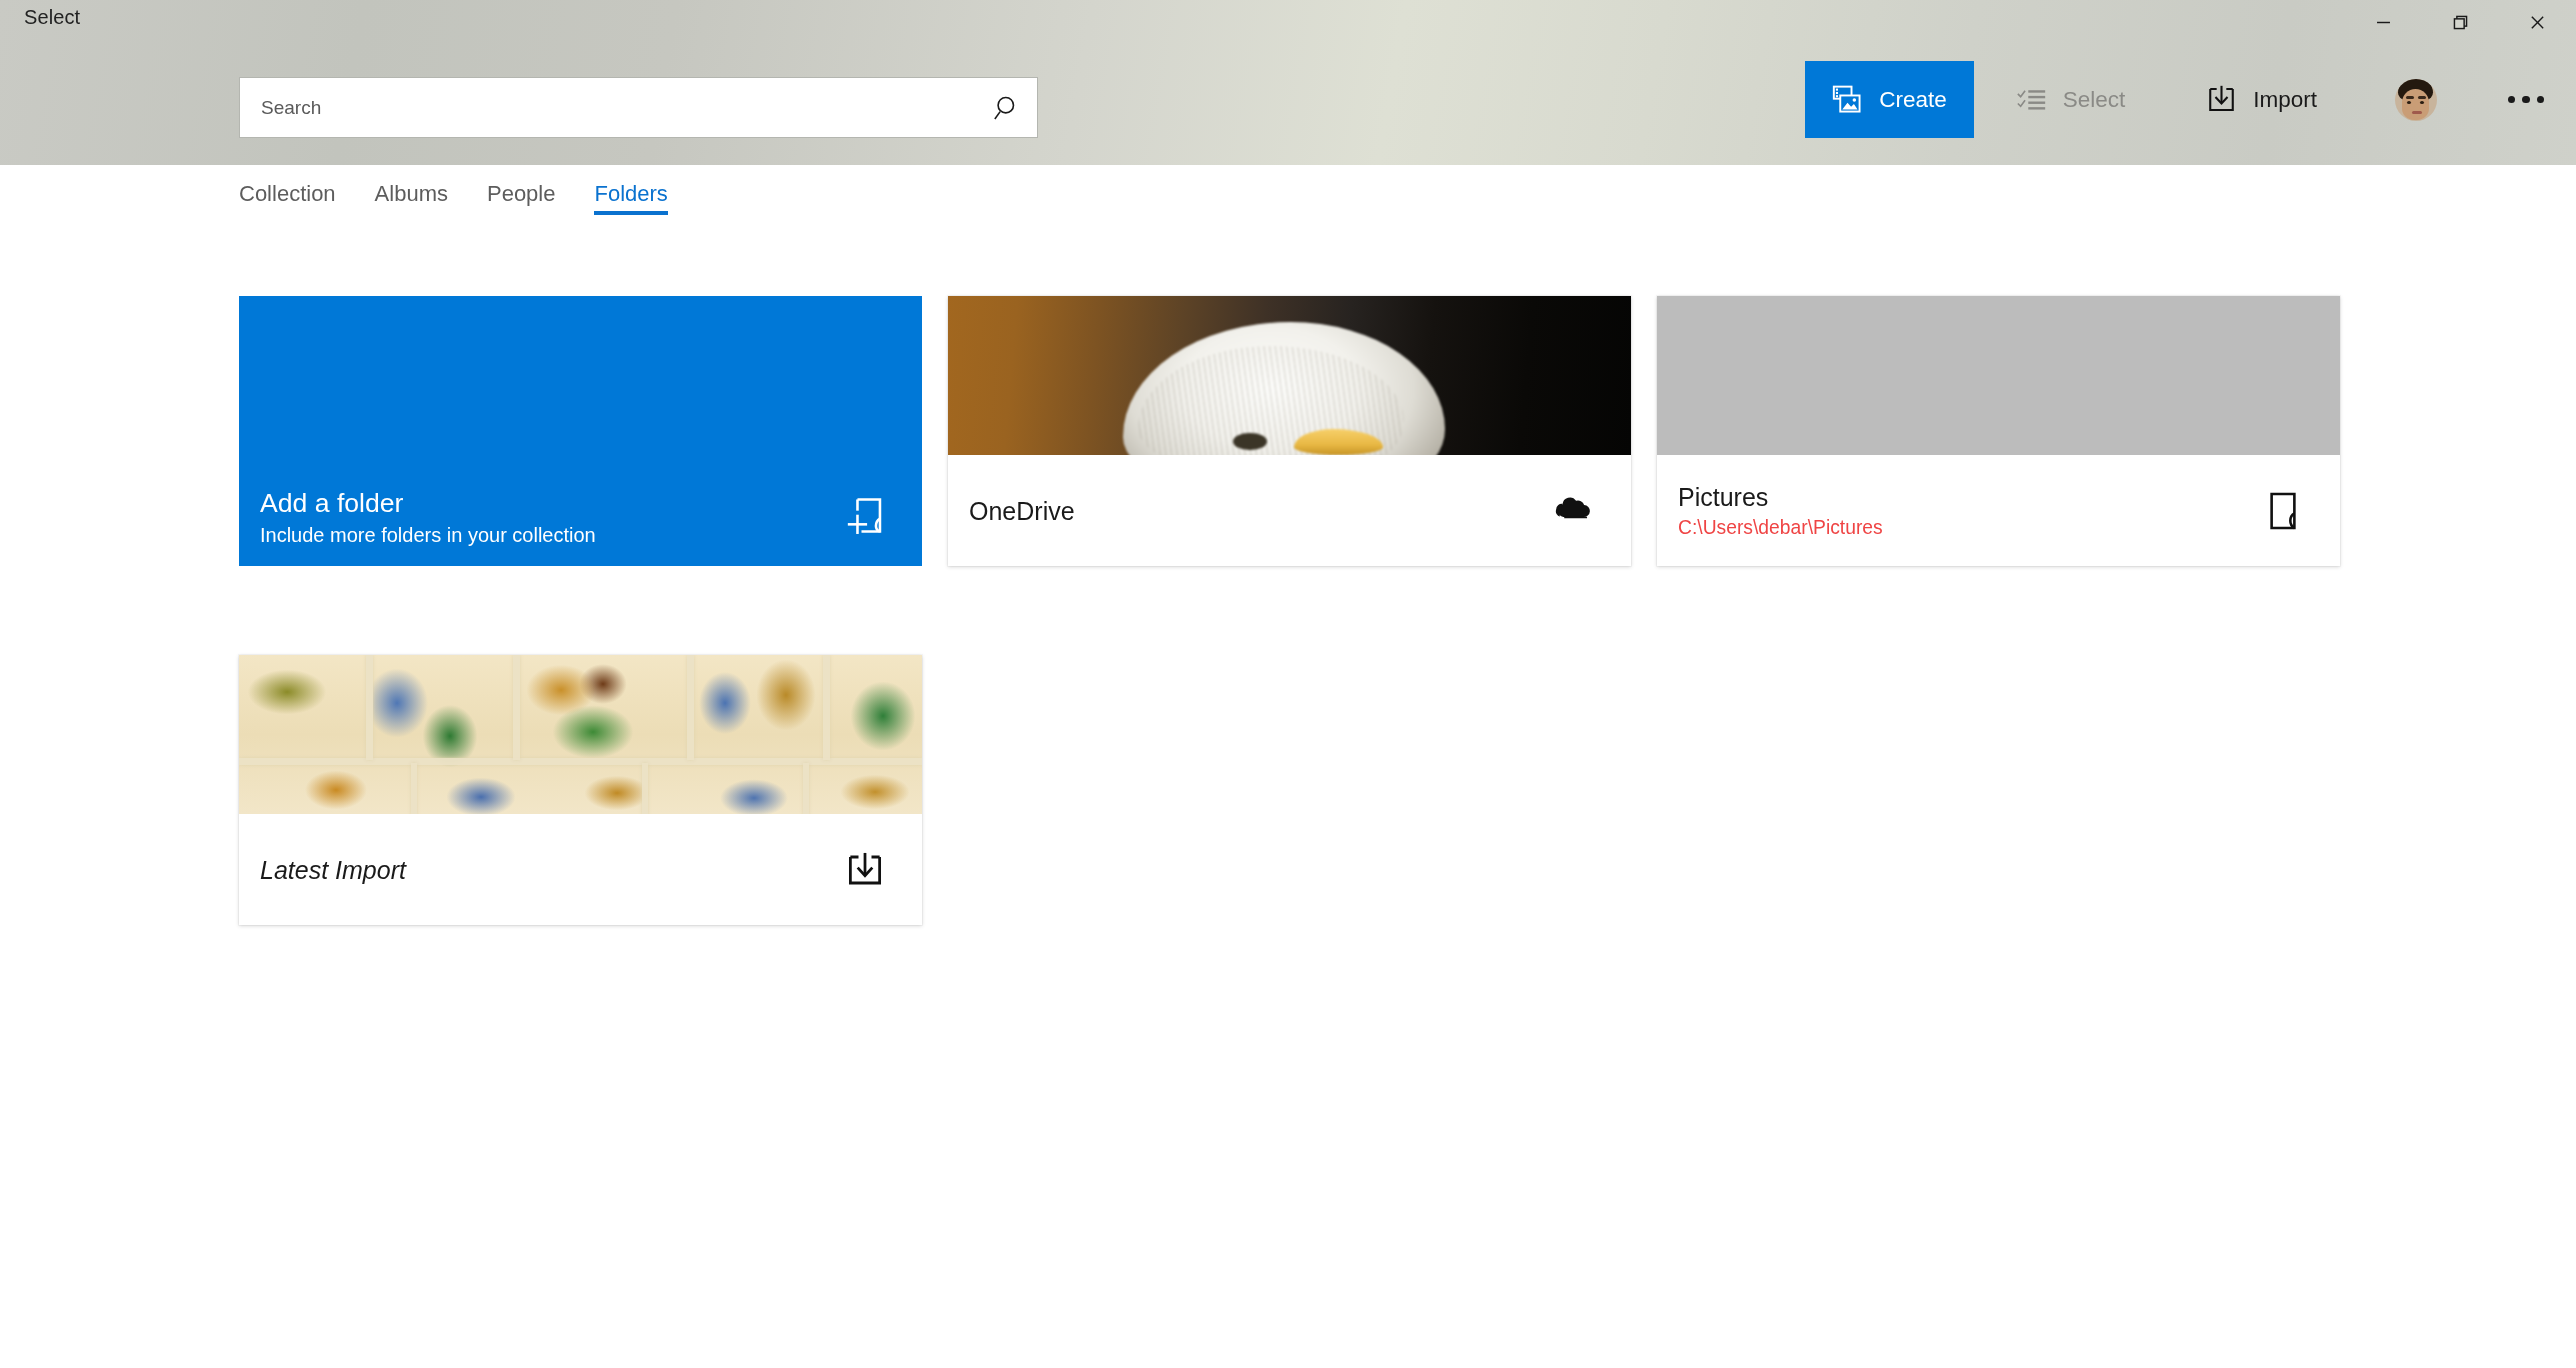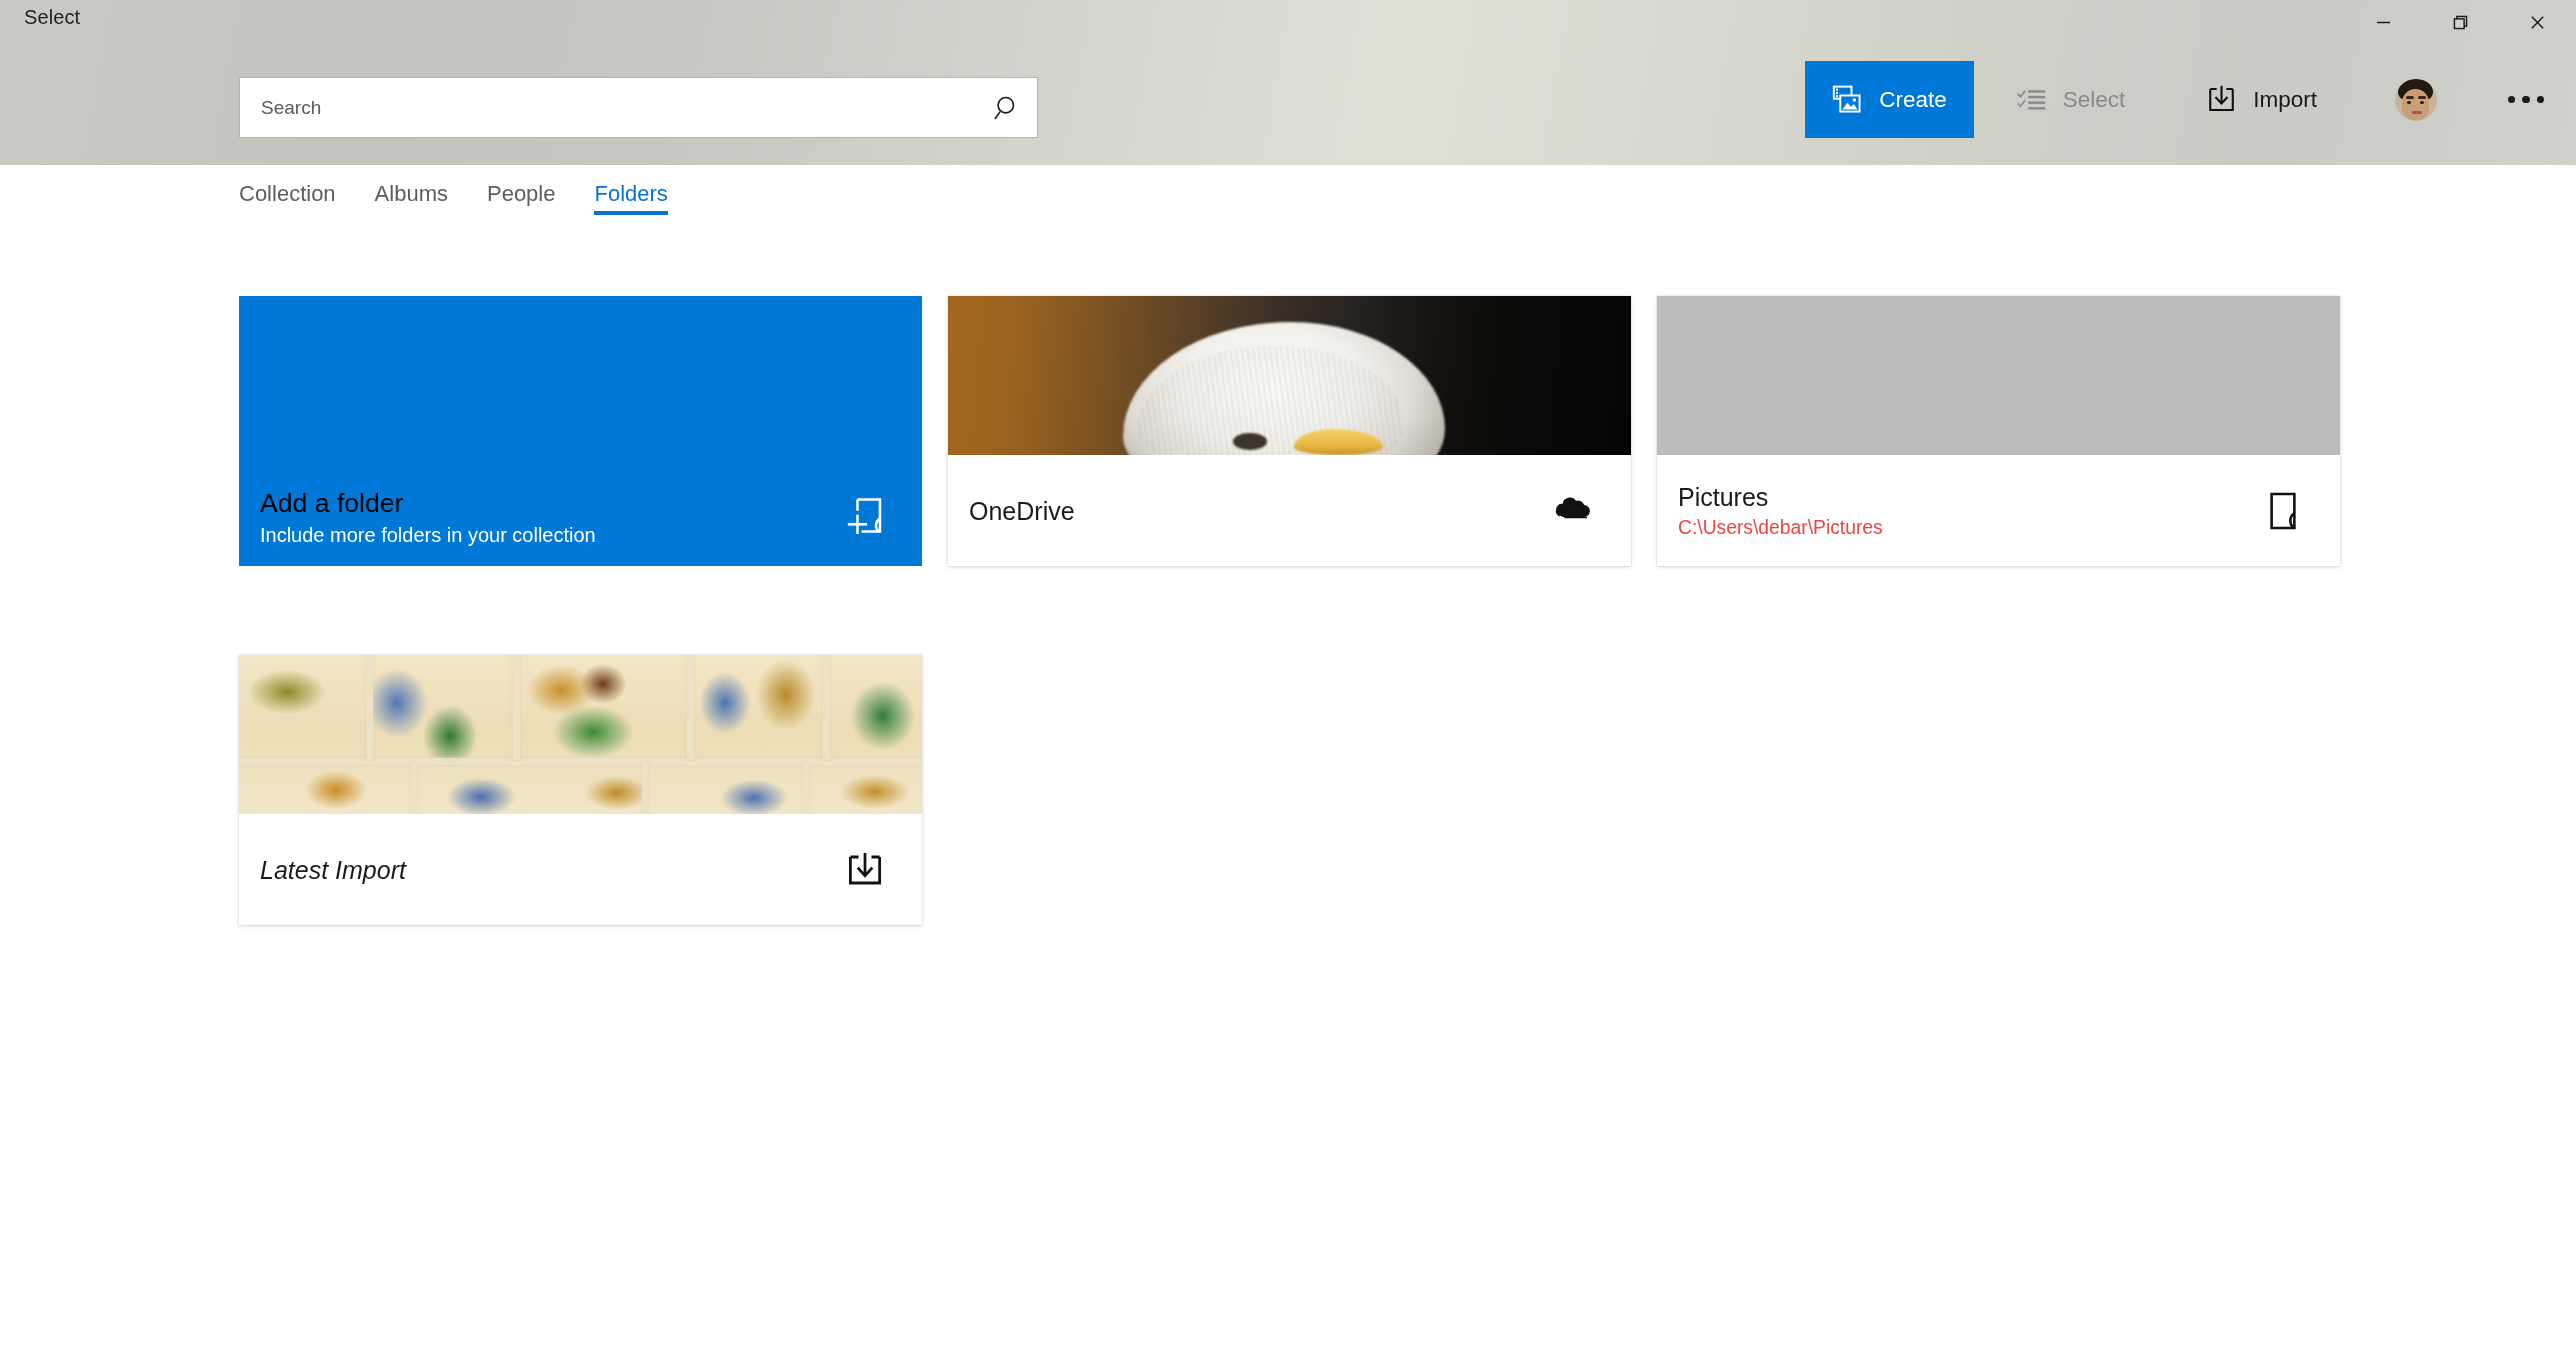--- a/index.html
+++ b/index.html
@@ -370,21 +370,21 @@
     line-height: 1.22;
     white-space: nowrap;
   }
   .tile-sub {
     font-size: 19.3px;
     color: #ef4444;
     line-height: 1.3;
     margin-top: 3.2px;
     white-space: nowrap;
   }
-  .tile.accent .tile-title { color: #000000; font-size: 26.6px; }
+  .tile.accent .tile-title { color: #ffffff; font-size: 26.6px; }
   .tile.accent .tile-sub   { color: #ffffff; font-size: 20px; }
 
   .tile-icon {
     flex: none;
     width: 60px;
     height: 60px;
     display: flex;
     align-items: center;
     justify-content: center;
   }

